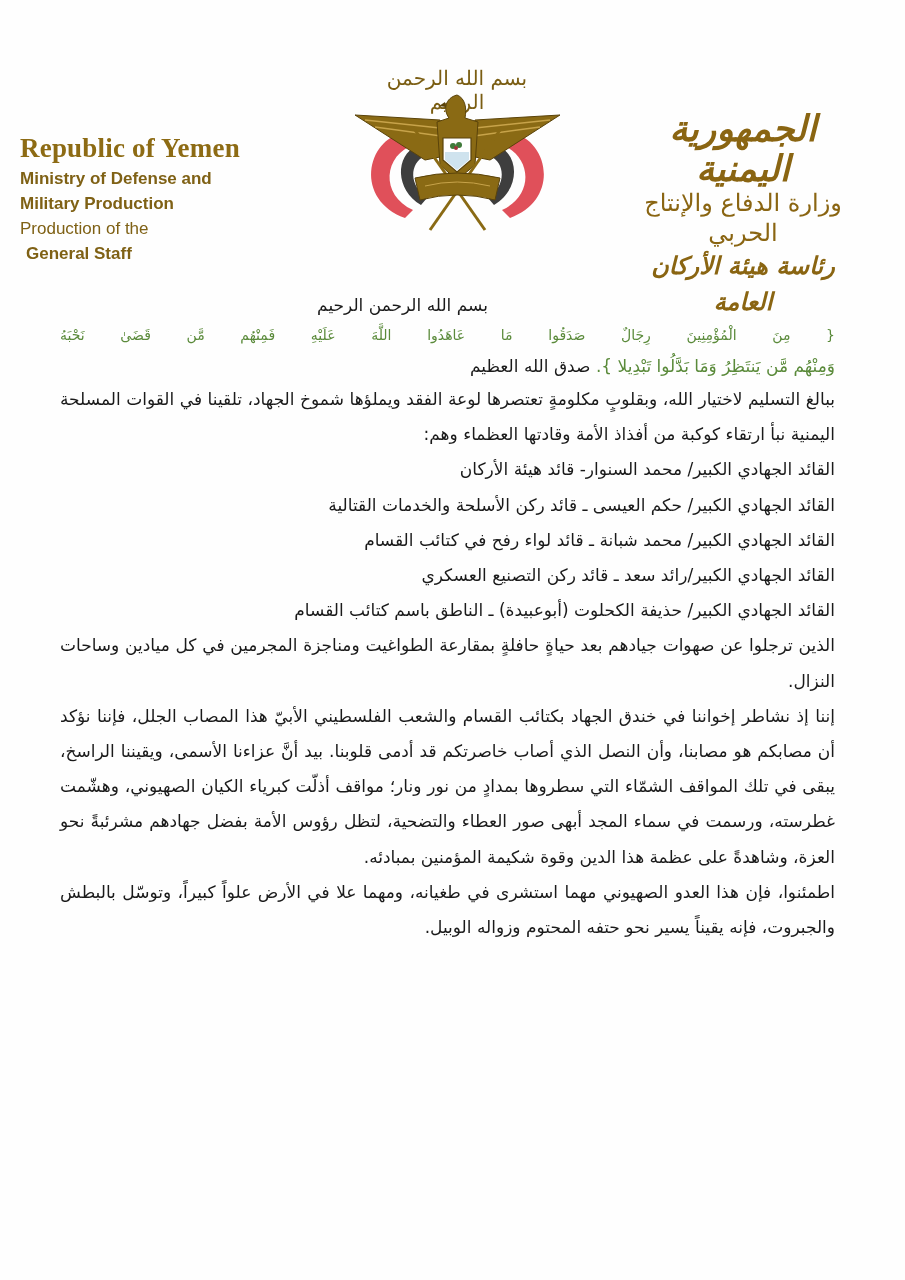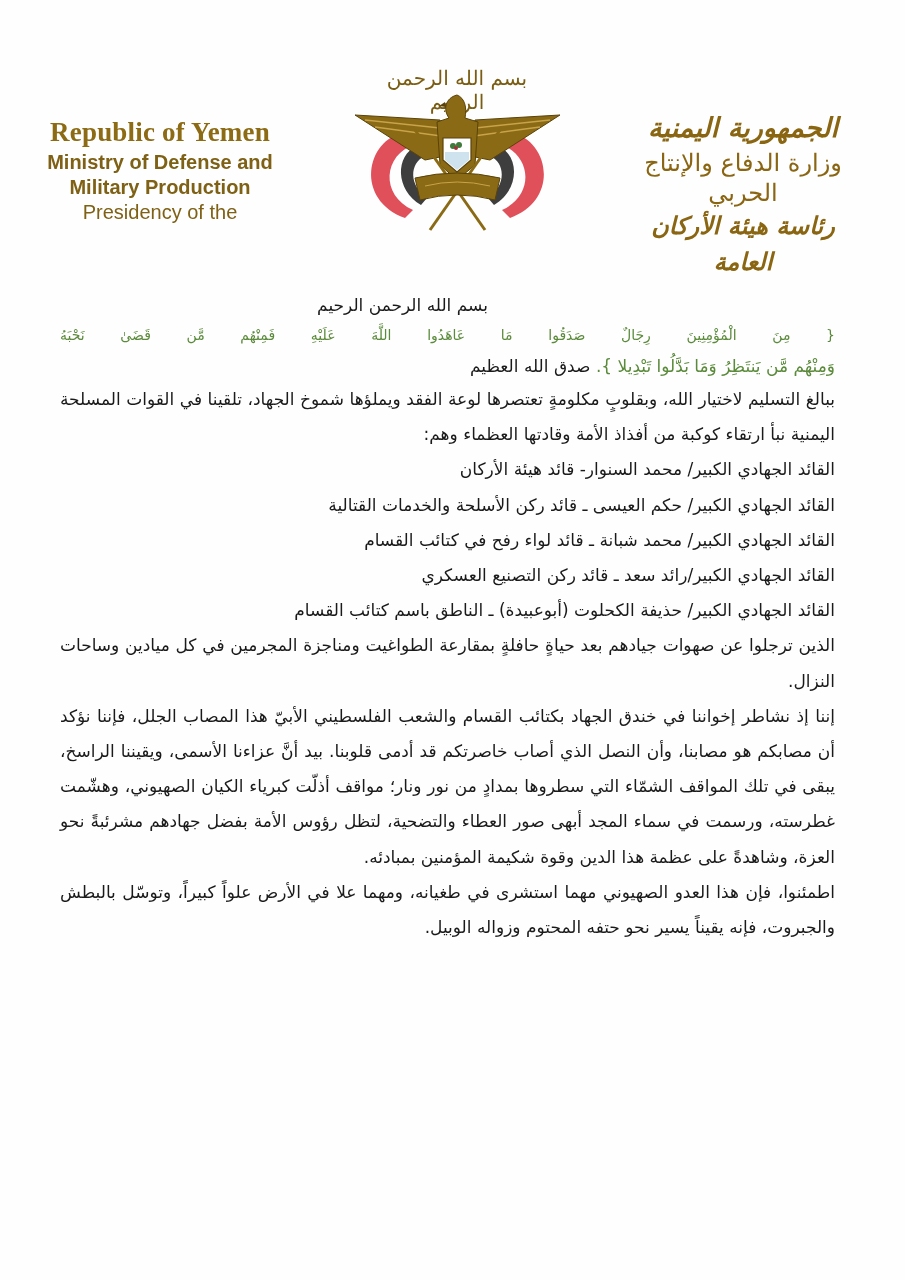--- a/index.html
+++ b/index.html
@@ -1,33 +1,33 @@
 <!DOCTYPE html>
 <html><head>
 <meta charset="utf-8">
 <style>
   html, body { margin: 0; padding: 0; background: #ffffff; }
   body { width: 905px; height: 1280px; position: relative; overflow: hidden; font-family: "DejaVu Sans", sans-serif; }
   .page { position: absolute; left: 0; top: 0; width: 905px; height: 1280px; background: #fefefe; }
 
   
-  .en-header { position: absolute; left: 20px; top: 116px; width: 280px; text-align: center; color: #8a6a12; }
+  .en-header { position: absolute; left: 20px; top: 132px; width: 280px; color: #8a6a12; }
   .en-title { font-family: "Liberation Serif", serif; font-weight: bold; font-size: 27px; line-height: 32px; color: #8d6b14; letter-spacing: 0.2px; }
-  .en-line { font-family: "Liberation Sans", sans-serif; font-weight: bold; font-size: 20px; line-height: 25px; color: #7f6115; }
+  .en-line { font-family: "Liberation Sans", sans-serif; font-weight: bold; font-size: 17px; line-height: 25px; color: #7f6115; }
   .en-line.l1 { margin-top: 2px; }
   .en-line.light { font-weight: normal; }
   .en-line.l4 { padding-left: 6px; }
 
   
   .emblem { position: absolute; left: 345px; top: 60px; width: 225px; height: 175px; }
   .basmala-callig { position: absolute; left: 372px; top: 66px; width: 170px; text-align: center; font-family: "DejaVu Serif", serif; font-size: 20px; color: #7a5d12; direction: rtl; letter-spacing: -1px; }
 
   
   .ar-header { position: absolute; right: 42px; top: 108px; width: 240px; text-align: center; direction: rtl; color: #8a6512; font-family: "DejaVu Serif", serif; }
-  .ar-h1 { font-size: 27px; line-height: 40px; font-weight: bold; font-style: italic; }
+  .ar-h1 { font-size: 36px; line-height: 40px; font-weight: bold; font-style: italic; }
   .ar-h2 { font-size: 24px; line-height: 30px; font-weight: normal; }
   .ar-h3 { font-size: 24px; line-height: 36px; font-weight: bold; font-style: italic; }
 
   
   .body { position: absolute; left: 60px; top: 290px; width: 775px; direction: rtl; color: #1a1a1a; font-family: "DejaVu Sans", sans-serif; font-size: 17px; }
   .center-line { text-align: center; font-size: 17px; line-height: 30px; padding-right: 90px; }
   .verse { color: #5a8a3a; font-size: 14px; line-height: 31px; text-align: justify; text-align-last: justify; }
   .verse-end { line-height: 31px; }
   .verse-end .verse-green { color: #5a8a3a; margin-top: 48px; }
   .para { line-height: 35.2px; text-align: justify; text-align-last: right; }
@@ -35,21 +35,22 @@
 </style>
 </head>
 <body>
 
 <div class="page">
 
   <div class="en-header">
     <div class="en-title">Republic of Yemen</div>
     <div class="en-line l1">Ministry of Defense and</div>
     <div class="en-line">Military Production</div>
-    <div class="en-line light">Presidency of the</div>
+    <div class="en-line light">Production of the</div>
+    <div class="en-line l4">General Staff</div>
   </div>
 
   <div class="basmala-callig">بسم الله الرحمن الرحيم</div>
 
   <svg class="emblem" viewBox="0 0 225 175" xmlns="http://www.w3.org/2000/svg">
 
     <path d="M60 72 C 20 80, 10 140, 60 158 L 68 150 C 35 135, 38 95, 70 84 Z" fill="#e0505a"></path>
     <path d="M72 86 C 50 95, 50 130, 76 145 L 82 138 C 64 126, 64 103, 80 96 Z" fill="#3e3e3e"></path>
     <path d="M165 72 C 205 80, 215 140, 165 158 L 157 150 C 190 135, 187 95, 155 84 Z" fill="#e0505a"></path>
     <path d="M153 86 C 175 95, 175 130, 149 145 L 143 138 C 161 126, 161 103, 145 96 Z" fill="#3e3e3e"></path>

